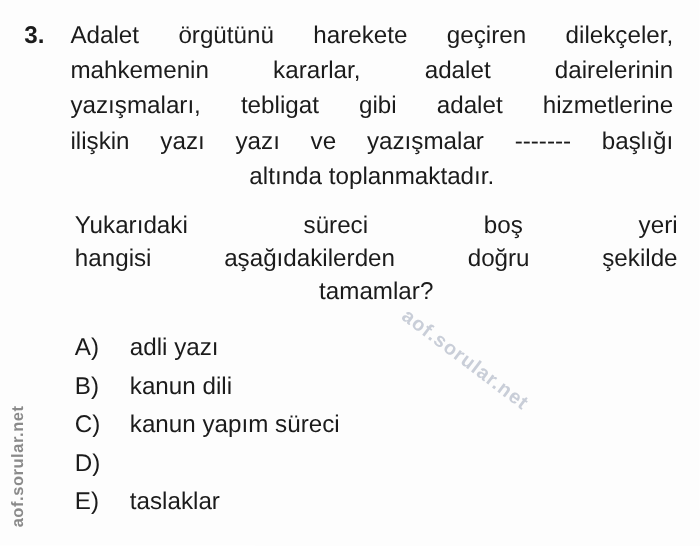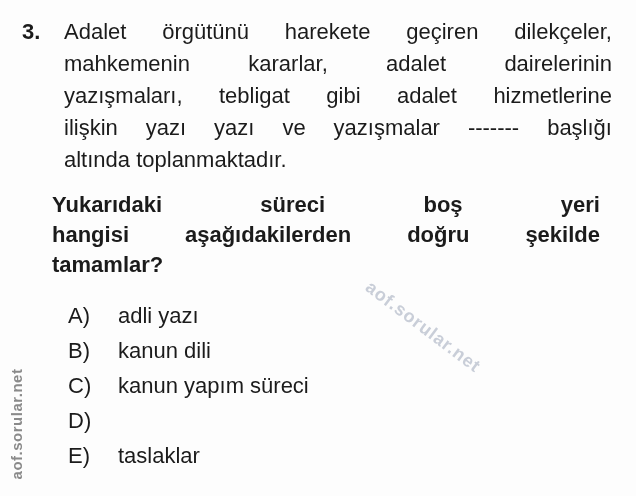--- a/index.html
+++ b/index.html
@@ -13,25 +13,25 @@
   }
   .q-number {
     position:absolute; left:22px; top:16px;
     font-size:22px; font-weight:bold; line-height:32px;
   }
   .q-text {
     position:absolute; left:64px; top:16px; width:548px;
     font-size:22px; line-height:32px;
   }
   .stem {
-    position:absolute; left:52px; top:190px; width:548px;
-    font-size:22px; line-height:30px; font-weight:bold;
+    position:absolute; left:68px; top:190px; width:548px;
+    font-size:22px; line-height:30px; font-weight:normal;
   }
   .justify-line { display:flex; justify-content:space-between; }
-  .plain-line { text-align:left; }
+  .plain-line { text-align:center; }
   .options {
     position:absolute; left:68px; top:298px; width:520px;
     font-size:22px;
   }
   .option-row { display:flex; height:35px; align-items:center; }
   .option-letter { width:50px; flex:0 0 50px; }
   .option-text { flex:1; }
   .wm-diagonal {
     position:absolute; left:423px; top:327px;
     transform:translate(-50%,-50%) rotate(37deg);

